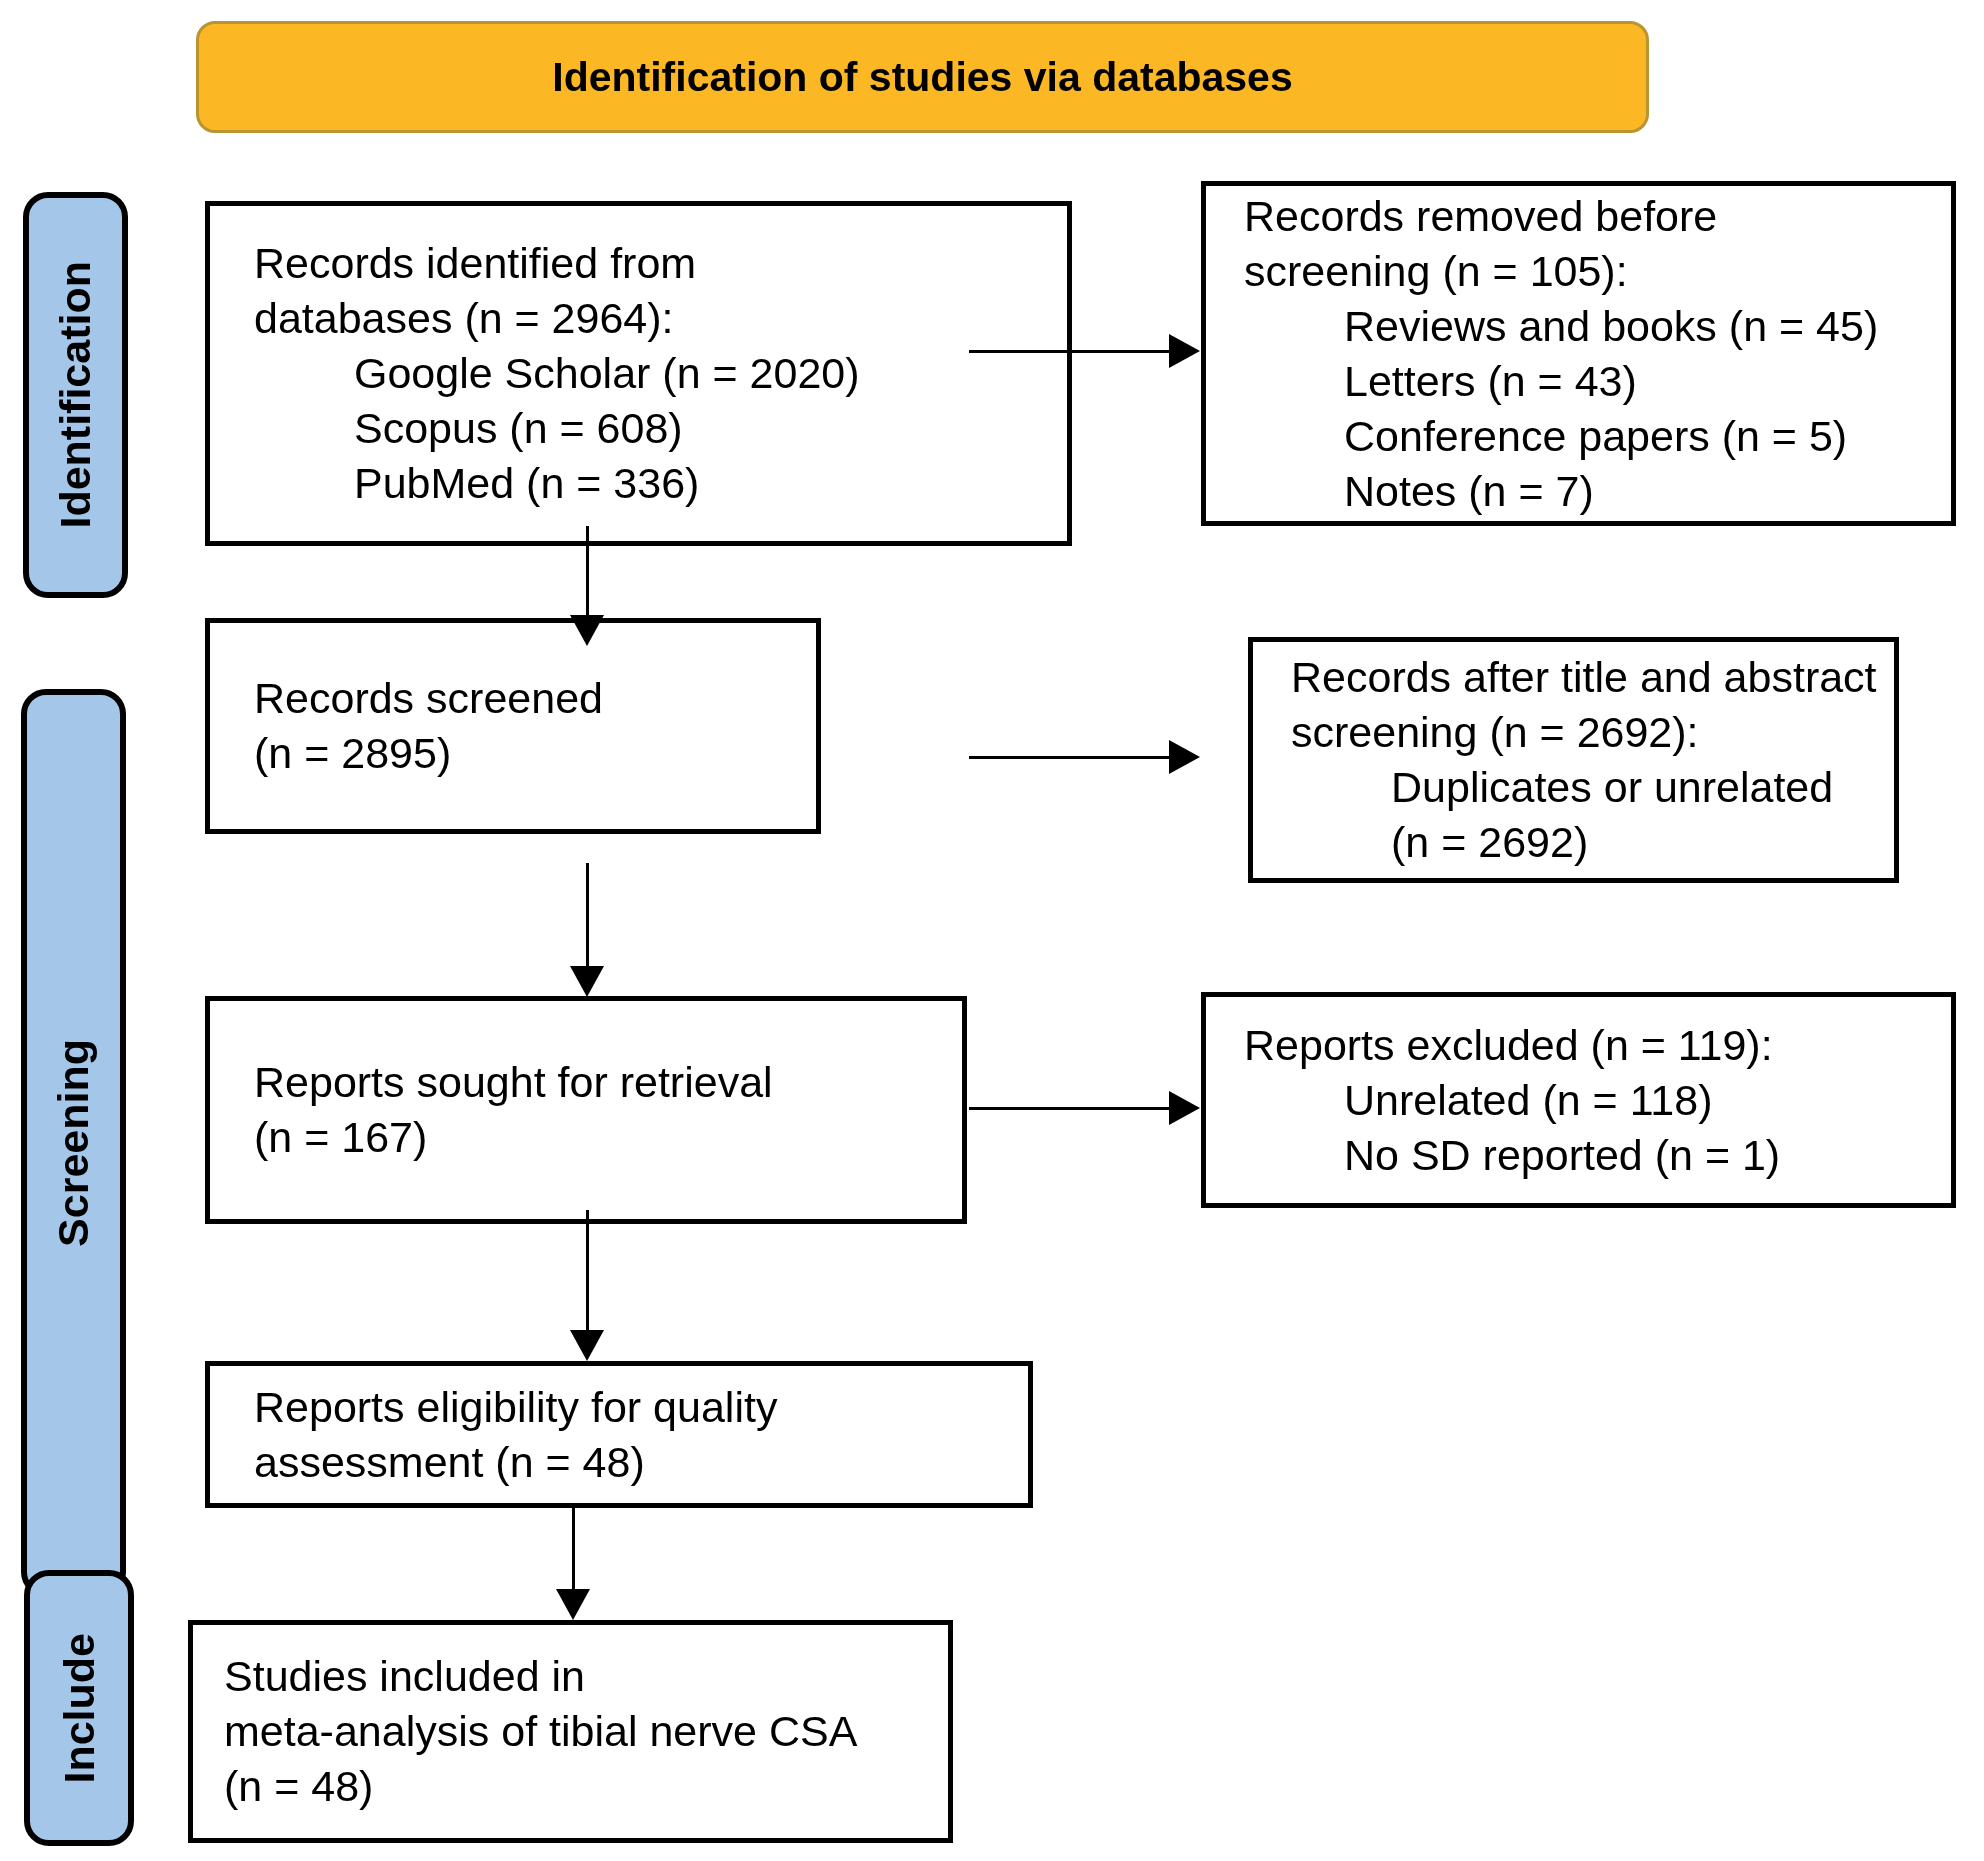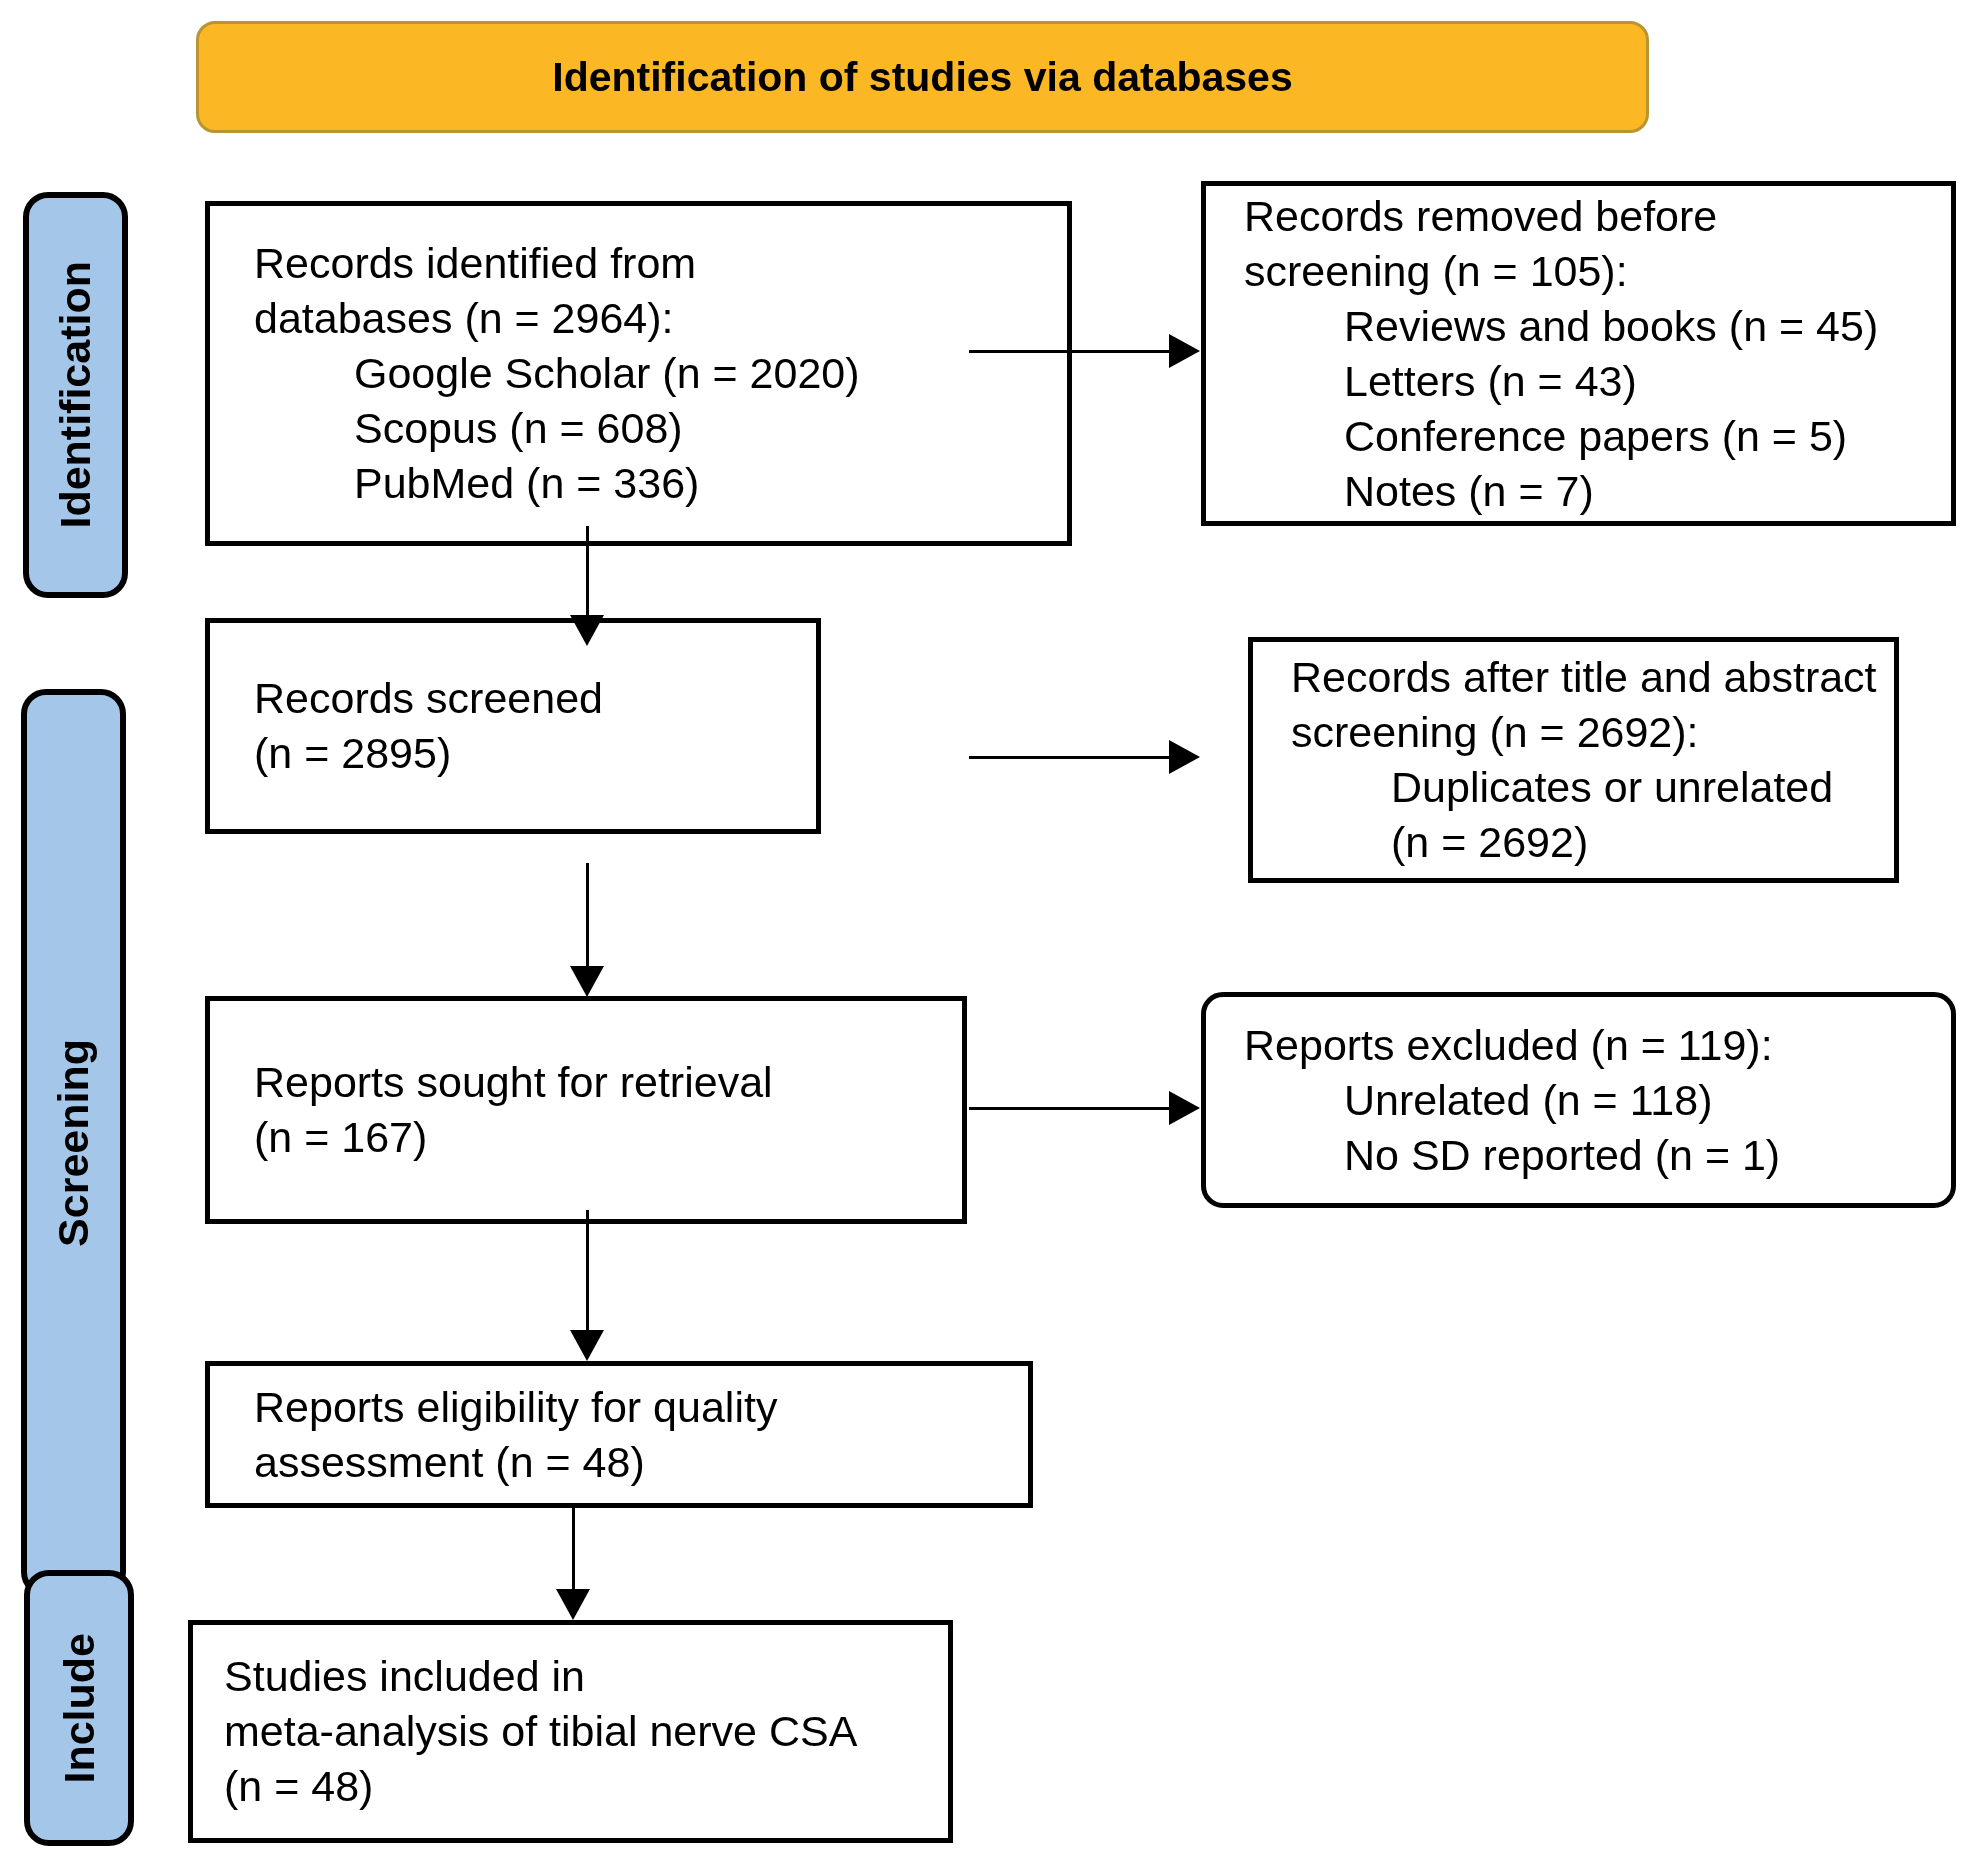--- a/index.html
+++ b/index.html
@@ -57,21 +57,21 @@
     padding: 12.5px 12.5px 12.5px 44px;
   }
   .lines { white-space: pre; }
   .sub { margin-left: 100px; }
 
   #box-records-identified      { left: 205px;  top: 181px;  width: 867px; height: 345px; margin-top: 20px; }
   #box-records-removed         { left: 1201px; top: 181px;  width: 755px; height: 345px; padding-left: 38px; justify-content: center; }
   #box-records-screened        { left: 205px;  top: 618px; width: 616px; height: 216px; }
   #box-records-after-screening { left: 1201px; top: 637px; width: 651px; height: 246px; padding-left: 38px; margin-left: 47px; }
   #box-reports-sought          { left: 205px;  top: 996px; width: 762px; height: 228px; }
-  #box-reports-excluded        { left: 1201px; top: 992px; width: 755px; height: 216px; padding-left: 38px; border-radius: 22px; }
+  #box-reports-excluded        { left: 1201px; top: 992px; width: 755px; height: 216px; padding-left: 38px; }
   #box-reports-eligibility     { left: 205px;  top: 1361px; width: 828px; height: 147px; }
   #box-studies-included        { left: 188px;  top: 1620px; width: 765px; height: 223px; padding-left: 31px; }
 
   
   .arrow-h { position: absolute; height: 35px; }
   .arrow-h .shaft { position: absolute; left: 0; right: 28px; top: 15.7px; height: 3.8px; background: #000000; }
   .arrow-h .head  { position: absolute; right: 0; top: 0; width: 0; height: 0;
                     border-left: 31px solid #000000;
                     border-top: 17.6px solid transparent; border-bottom: 17.6px solid transparent; }
 

